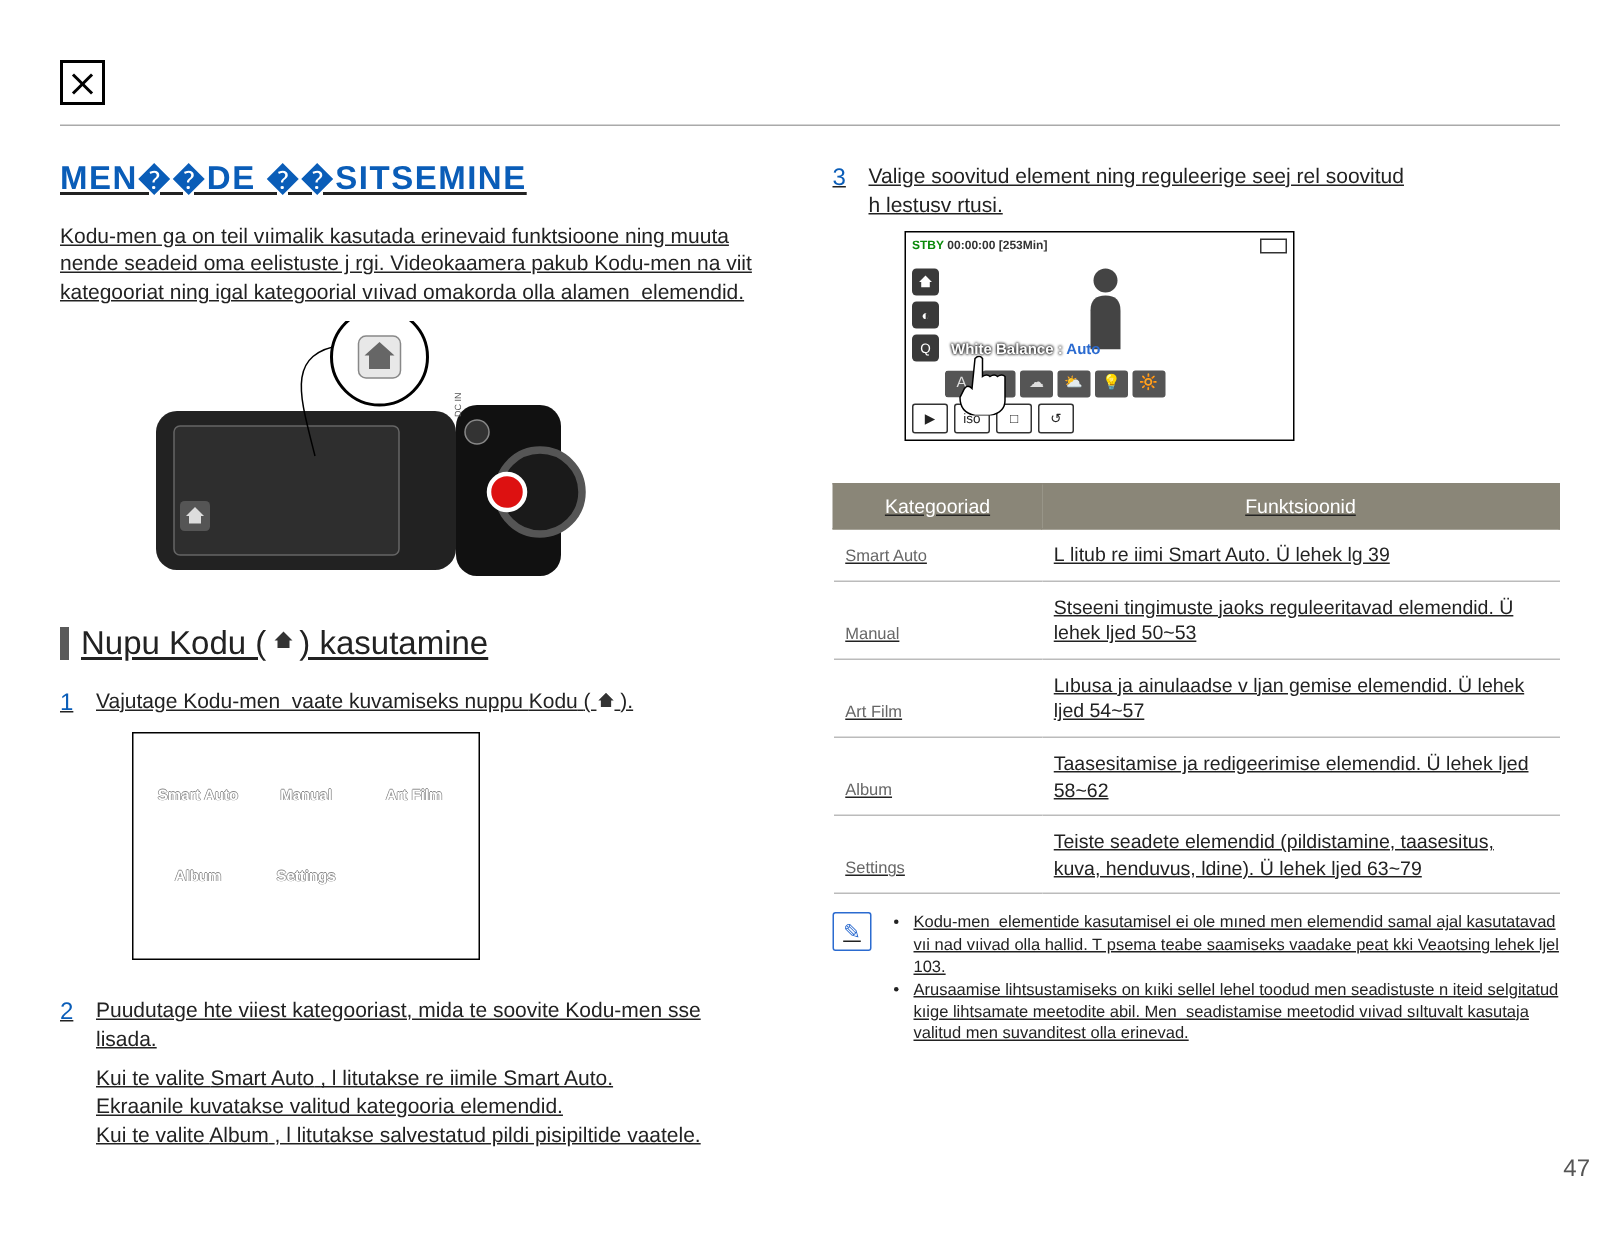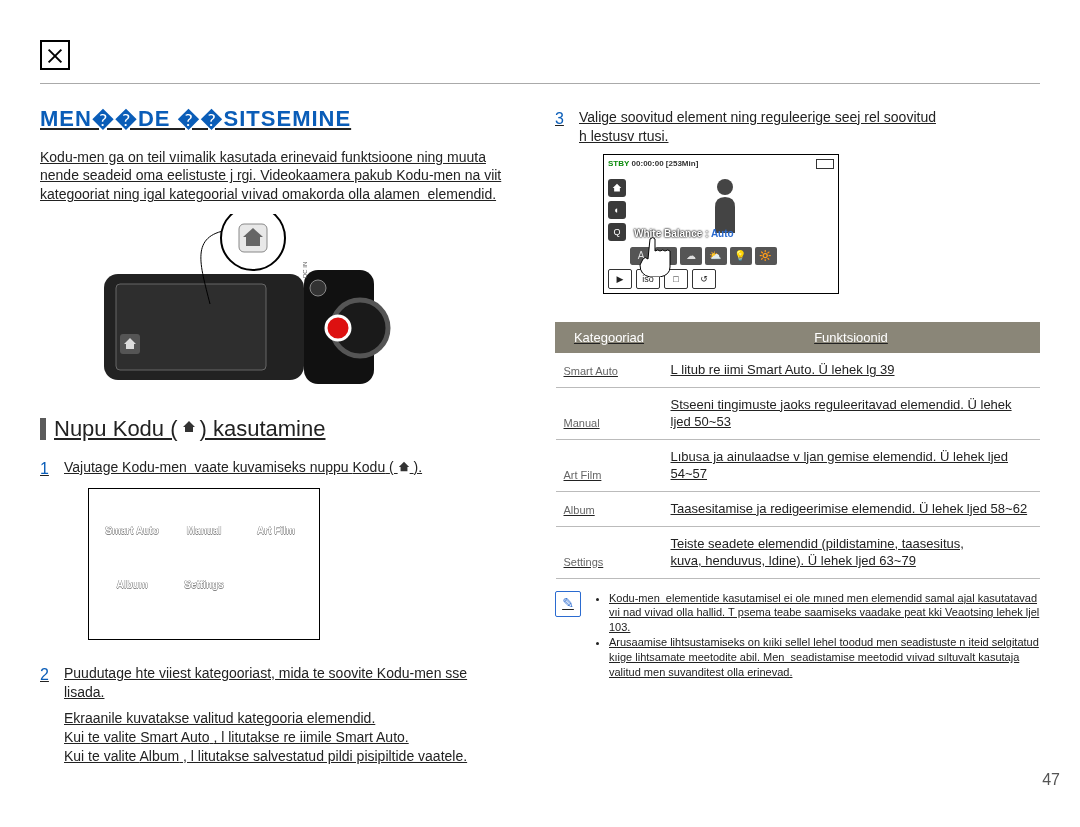--- a/index.html
+++ b/index.html
@@ -131,21 +131,21 @@
     font-size: 10px;
     font-weight: 700;
     text-shadow:
       -0.5px 0 #888, 0.5px 0 #888, 0 -0.5px #888, 0 0.5px #888;
     color: #fff;
   }
   .menu-cell span { filter: blur(0.3px); }
 
   
   .screen-preview {
-    width: 236px; height: 140px;
+    width: 260px; height: 140px;
     border: 1.5px solid #000;
     margin: 8px 0 14px 24px;
     background: #fff;
     position: relative;
     box-sizing: border-box;
   }
   .sp-top {
     position: absolute; top: 4px; left: 4px; right: 4px;
     display: flex; justify-content: space-between; align-items: center;
     font-size: 8px;
@@ -210,21 +210,21 @@
   table.cat-table {
     width: 100%;
     border-collapse: collapse;
     font-size: 13px;
     margin-top: 6px;
   }
   table.cat-table th {
     background: #8a8678;
     color: #fff;
     font-weight: 400;
-    padding: 6px 8px;
+    padding: 6px 24px;
     text-align: center;
     border: 1px solid #8a8678;
   }
   table.cat-table th:first-child { width: 90px; }
   table.cat-table td {
     border-top: 1px solid #bbb;
     border-bottom: 1px solid #bbb;
     padding: 8px 8px;
     vertical-align: middle;
   }
@@ -356,26 +356,26 @@
                 <div class="menu-cell"></div>
               </div>
             </div>
           </div>
         </li>
 
         <li data-num="2">
           <div class="step-body">
             <span>Puudutage&nbsp;hte viiest kategooriast, mida te soovite Kodu-men&nbsp;sse lisada.</span>
             <div class="sub-bullet">
-              <div>Ekraanile kuvatakse valitud kategooria elemendid.</div>
               <div>
                 <span>Kui te valite </span>
                 <span>Smart Auto</span>
                 <span> , l&nbsp;litutakse re&nbsp;iimile Smart Auto.</span>
               </div>
+              <div>Ekraanile kuvatakse valitud kategooria elemendid.</div>
               <div>
                 <span>Kui te valite </span>
                 <span>Album</span>
                 <span> , l&nbsp;litutakse salvestatud pildi pisipiltide vaatele.</span>
               </div>
             </div>
           </div>
         </li>
       </ol>
     </div>

